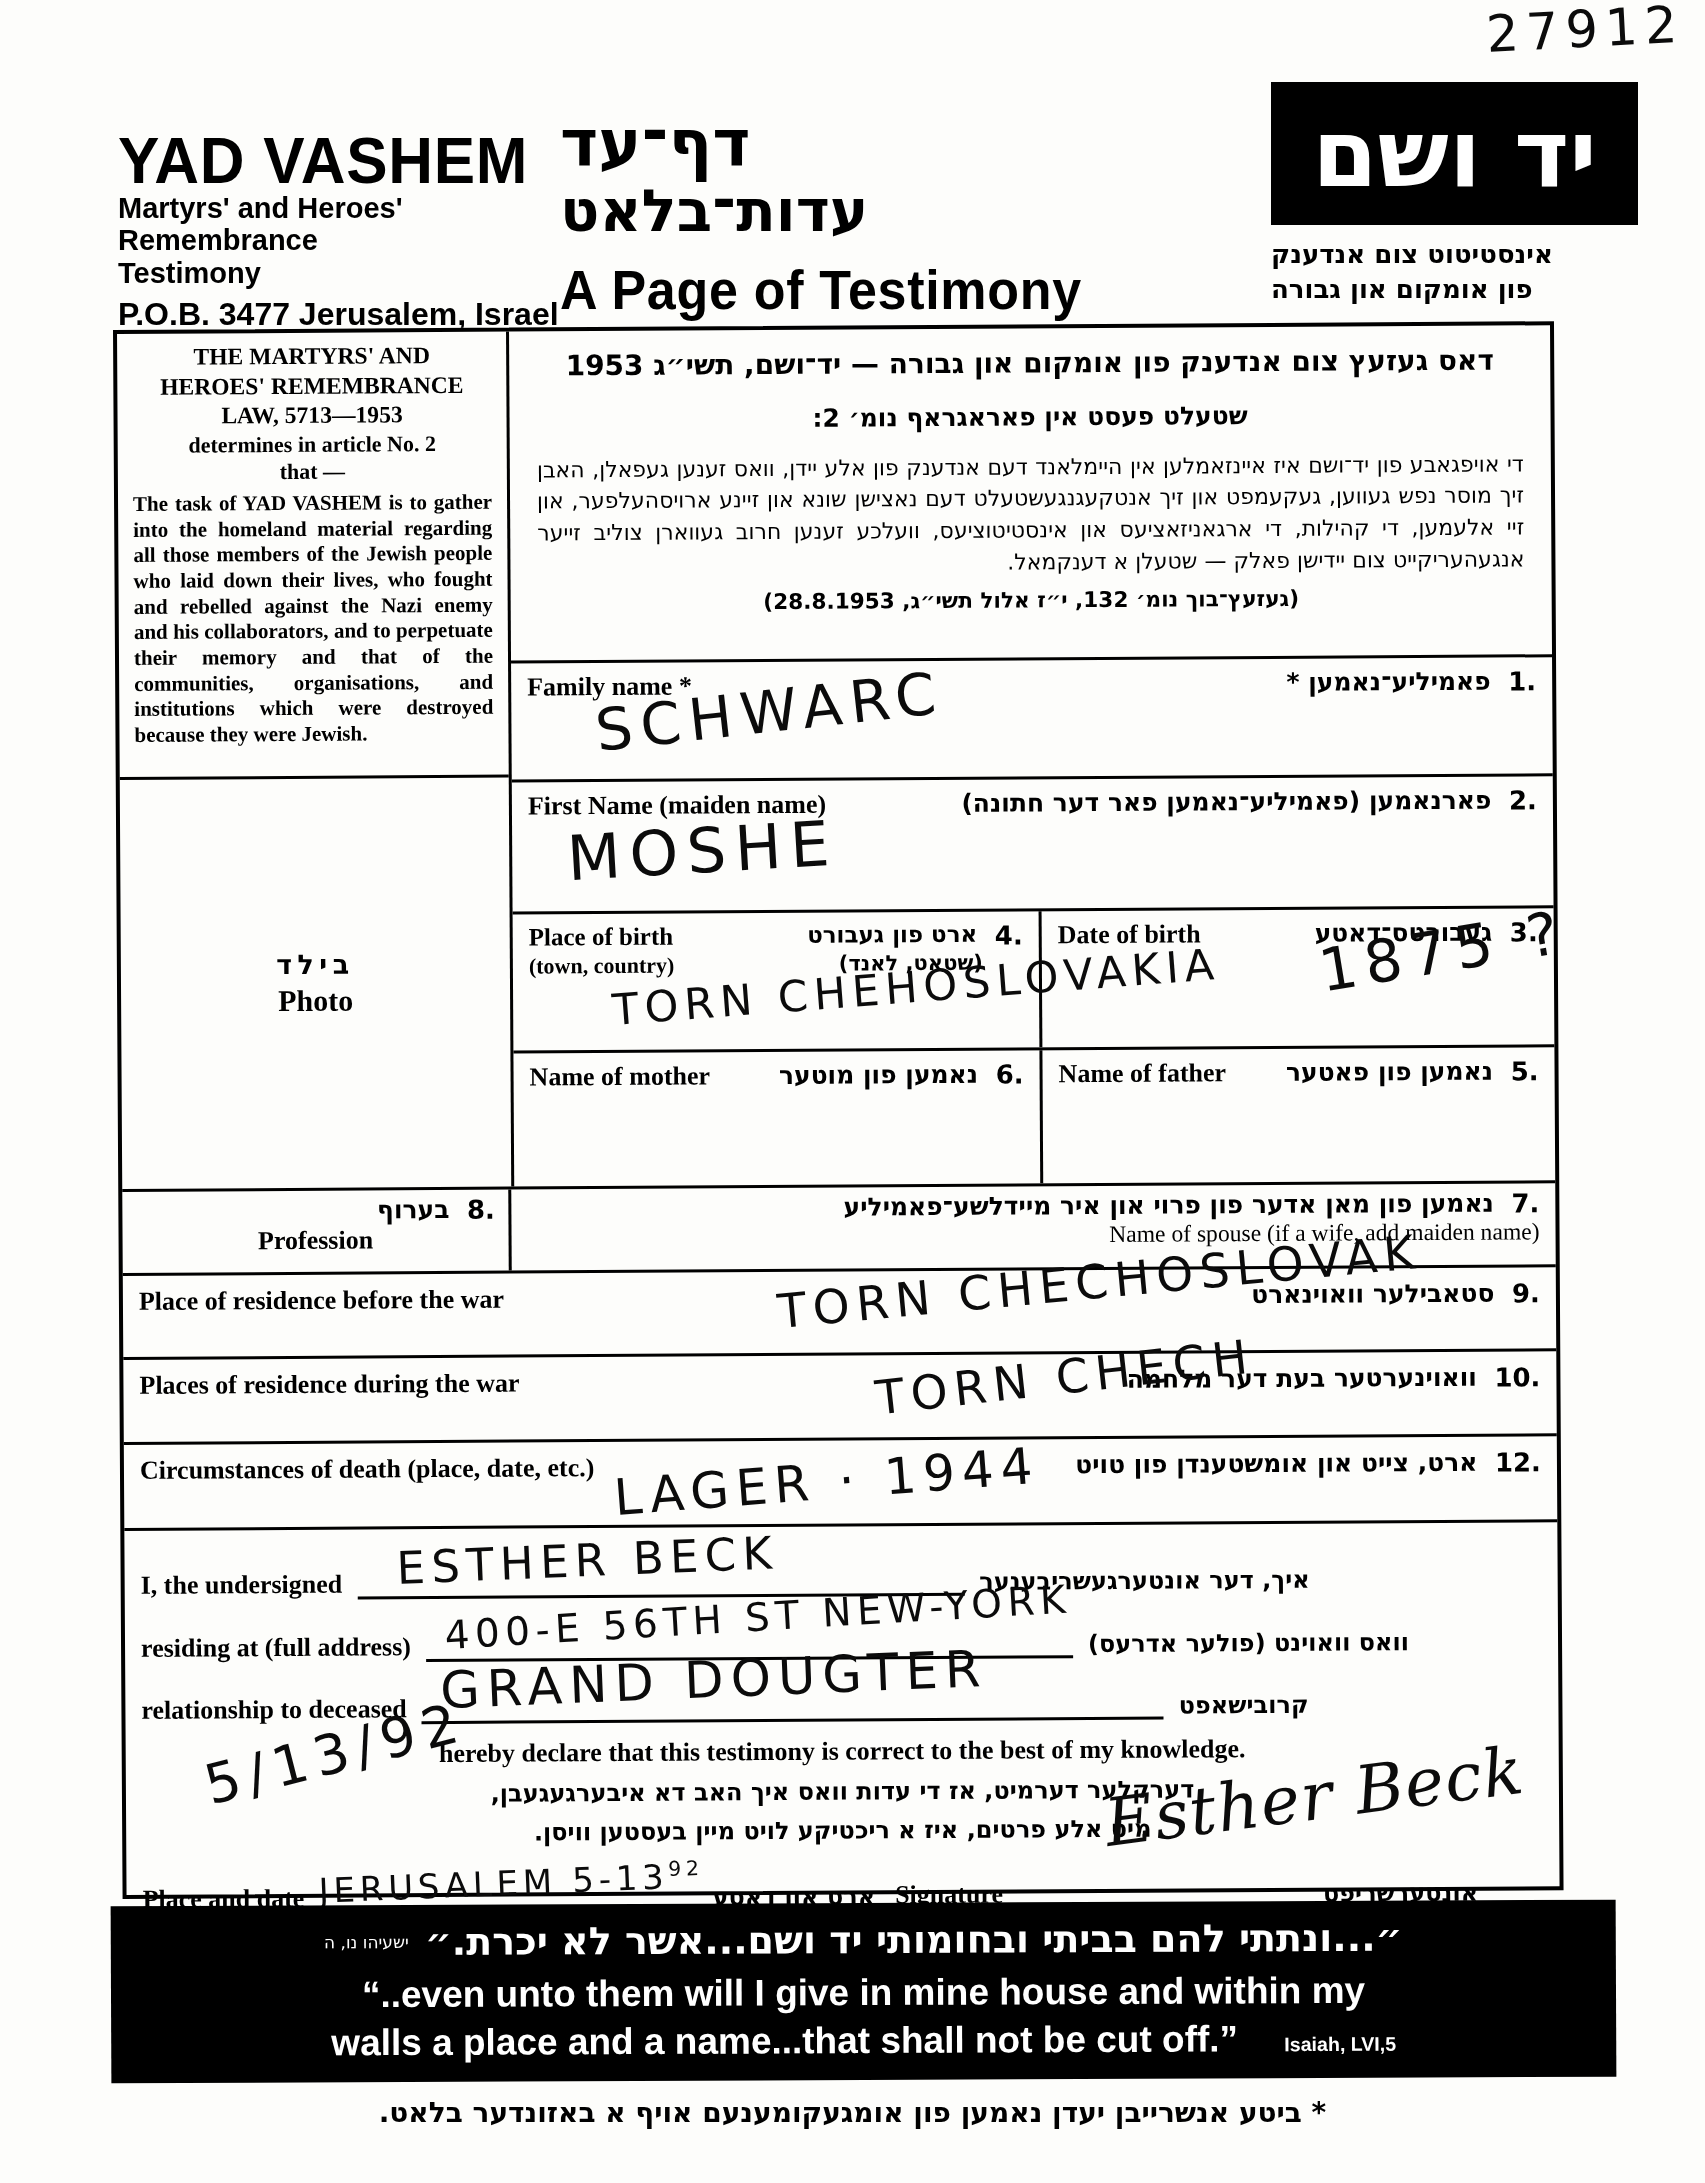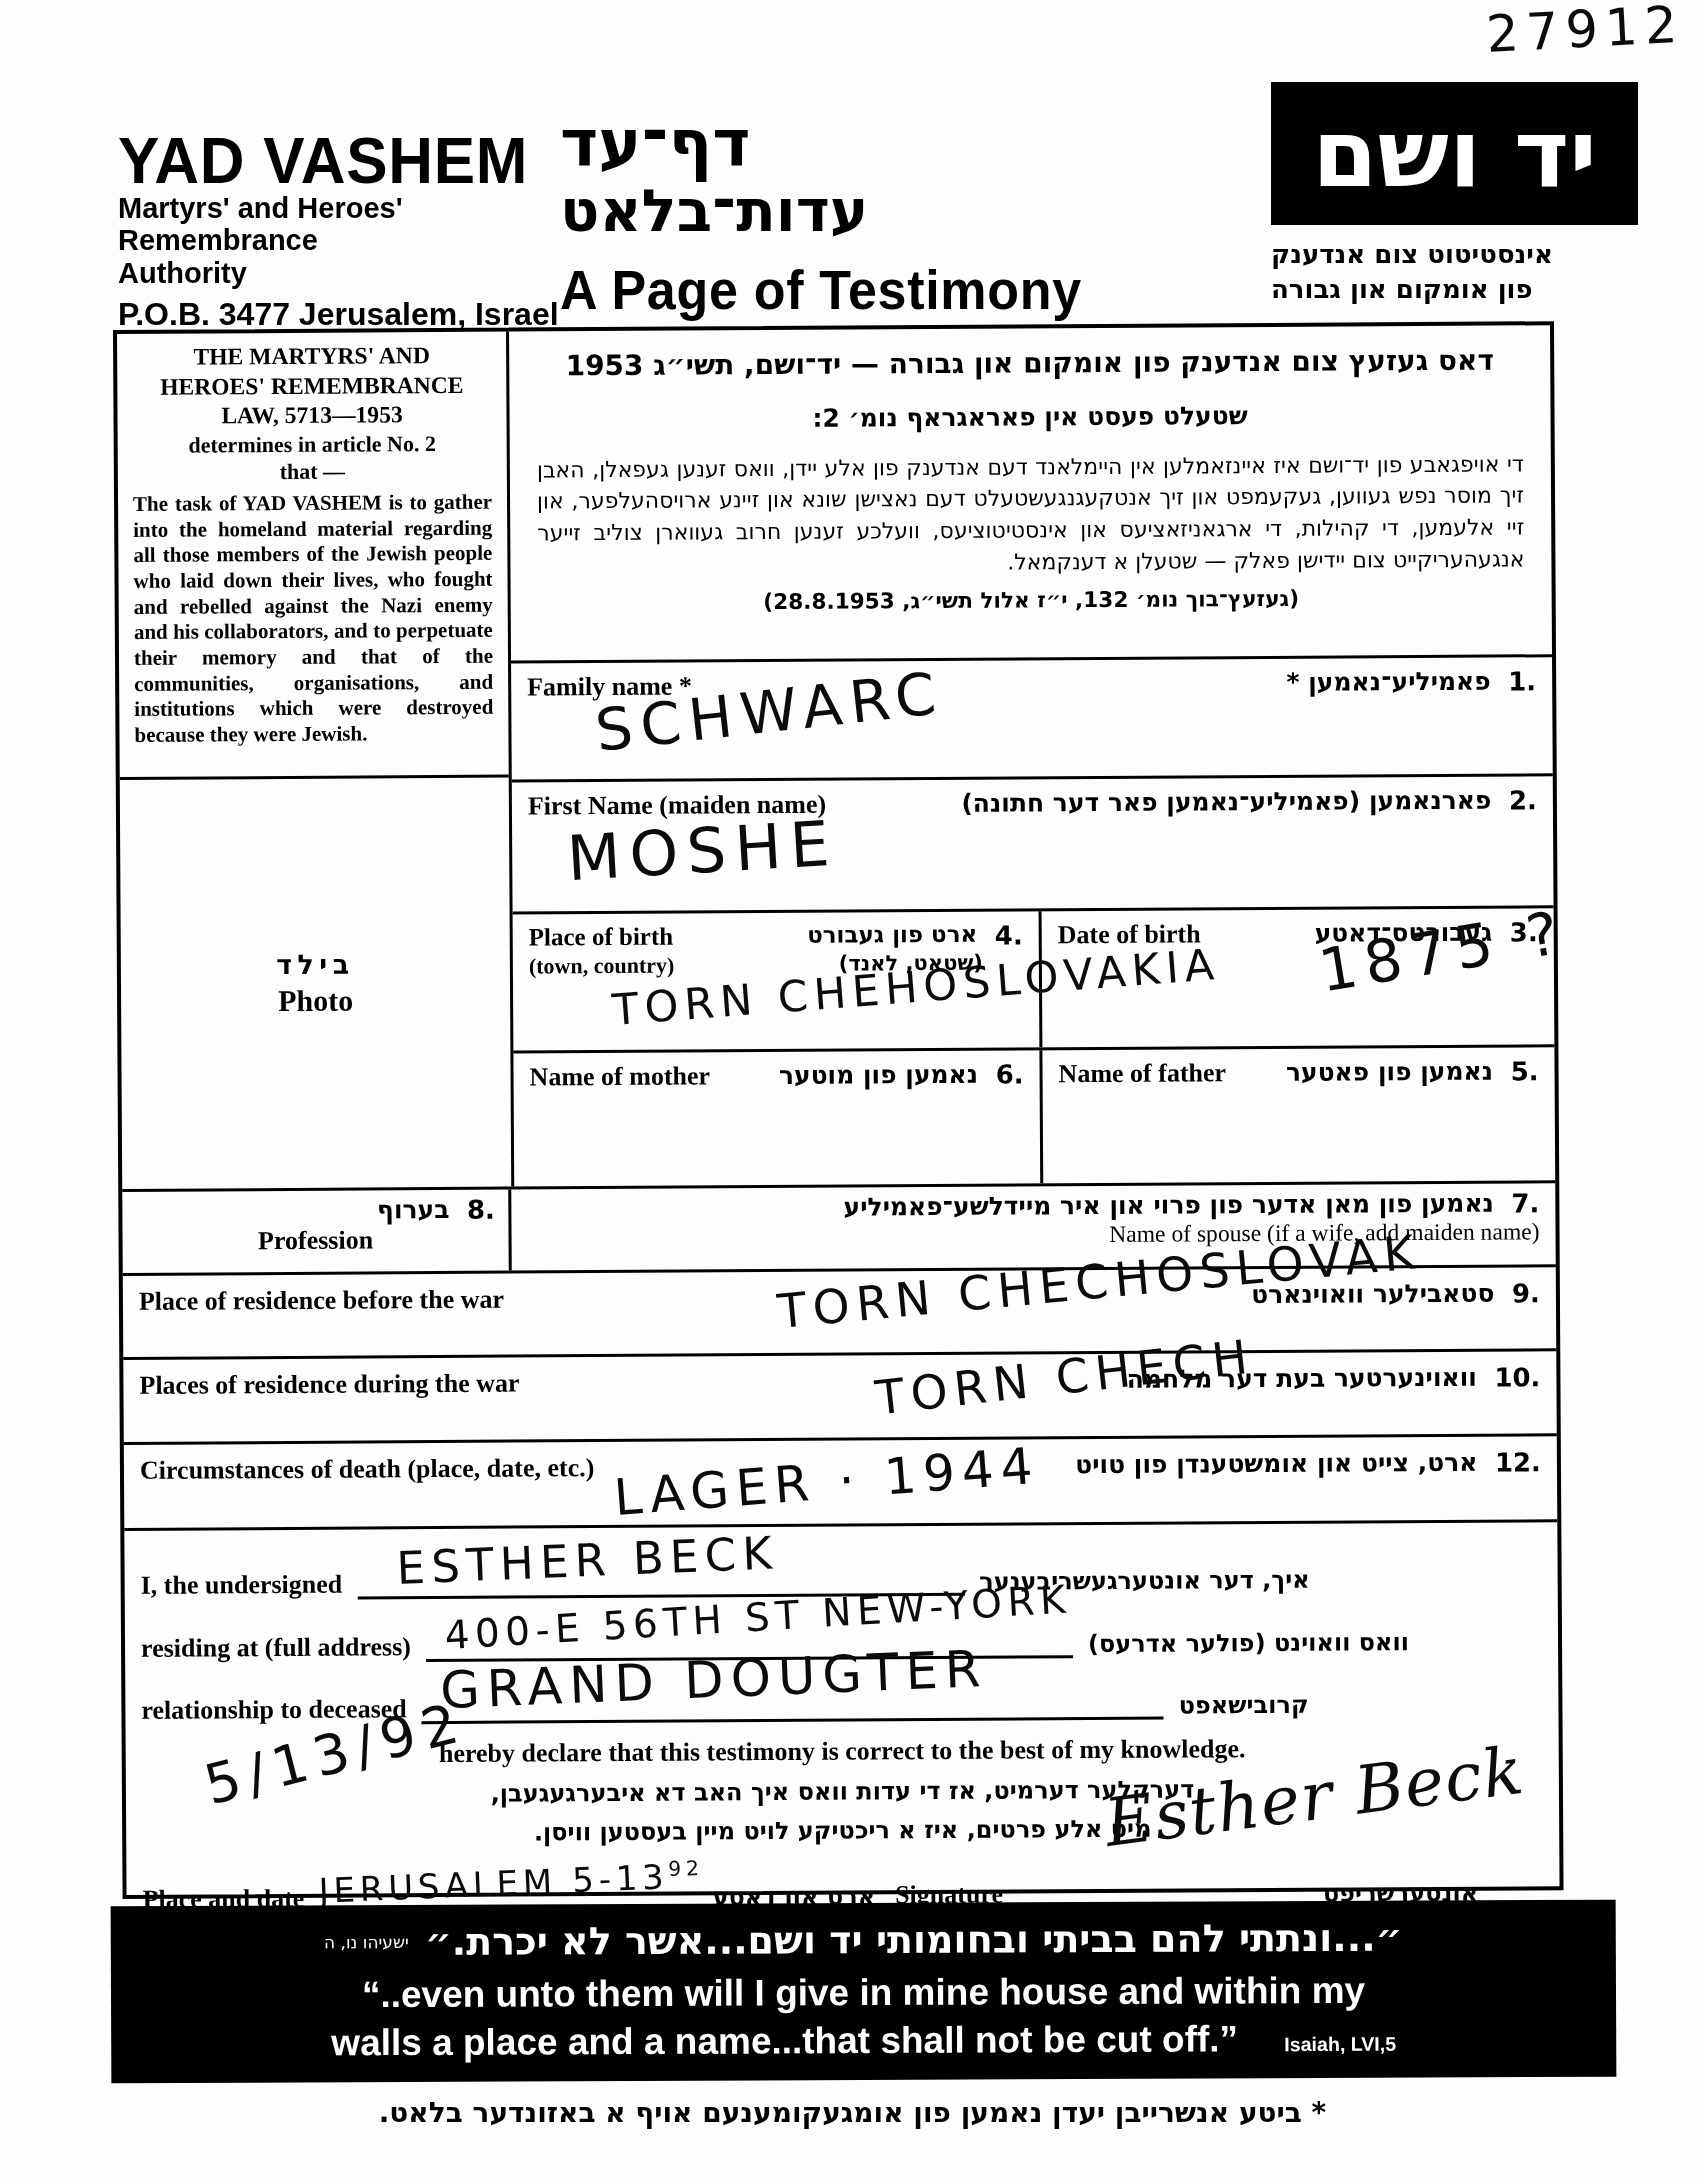--- a/index.html
+++ b/index.html
@@ -85,21 +85,21 @@
 <body>
 
 <div class="page">
 
   <div class="scan-num hand">27912</div>
 
   <div class="org">
     <div class="org-name">YAD VASHEM</div>
     <div class="org-sub">Martyrs' and Heroes'</div>
     <div class="org-sub">Remembrance</div>
-    <div class="org-sub">Authority</div>
+    <div class="org-sub">Testimony</div>
     <div class="org-addr">P.O.B. 3477  Jerusalem, Israel</div>
   </div>
 
   <div class="title-blk">
     <div class="title-he1">דף־עד</div>
     <div class="title-he2">עדות־בלאט</div>
     <div class="title-en">A Page of Testimony</div>
   </div>
 
   <div class="logo">

